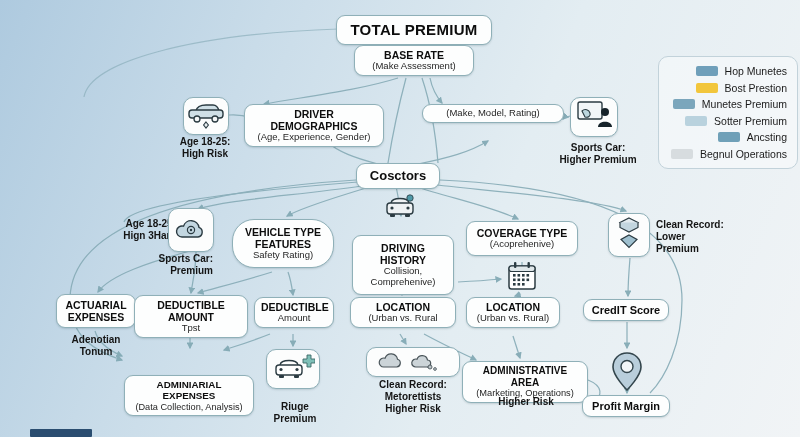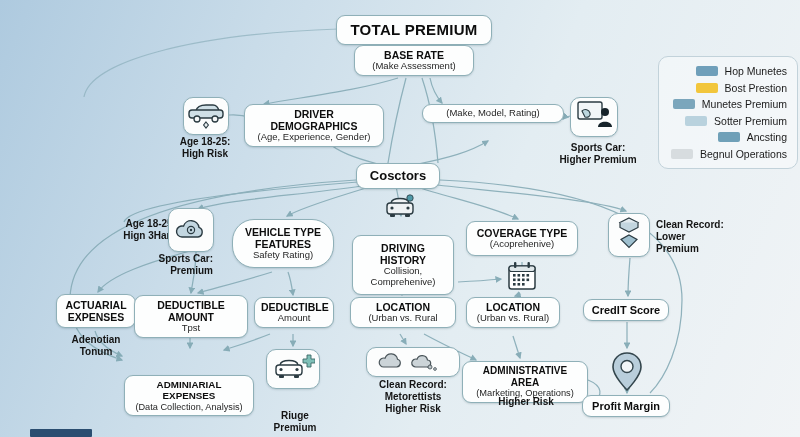--- a/index.html
+++ b/index.html
@@ -251,21 +251,21 @@
         <path d="M9,14 C10,8 26,8 27,14" fill="#ffffff" stroke="#2b3b42" stroke-width="1.4"></path>
         <rect x="5" y="14" width="26" height="10" rx="3" fill="#ffffff" stroke="#2b3b42" stroke-width="1.4"></rect>
         <rect x="8" y="24" width="5" height="3" rx="1" fill="#2b3b42"></rect>
         <rect x="23" y="24" width="5" height="3" rx="1" fill="#2b3b42"></rect>
         <circle cx="10" cy="18.5" r="1.6" fill="#2b3b42"></circle>
         <circle cx="26" cy="18.5" r="1.6" fill="#2b3b42"></circle>
         <path d="M36,4 h4 v4 h4 v4 h-4 v4 h-4 v-4 h-4 v-4 h4 z" fill="#7fc0b8" stroke="#3d6a66" stroke-width="0.9"></path>
       </svg>
     </span>
   </div>
-  <div class="cap" style="left:262px;top:410px;width:66px;">Riuge
+  <div class="cap" style="left:262px;top:401px;width:66px;">Riuge
 Premium</div>
 
   <div class="iconbox" style="left:366px;top:347px;width:94px;height:30px;">
     <span>
       <svg width="82" height="24" viewBox="0 0 82 24">
         <path d="M12,19 a4.5,4.5 0 1 1 1,-8.8 a6.5,6.5 0 0 1 12.5,1 a4,4 0 0 1 -0.8,7.8 z" fill="#ccd4d8" stroke="#4a555a" stroke-width="1.2"></path>
         <path d="M44,19 a4,4 0 1 1 1,-7.8 a5.5,5.5 0 0 1 10.5,0.8 a3.5,3.5 0 0 1 -0.7,7 z" fill="#ccd4d8" stroke="#4a555a" stroke-width="1.2"></path>
         <circle cx="58" cy="19" r="2" fill="#b9c2c6" stroke="#4a555a" stroke-width="0.9"></circle>
         <circle cx="63" cy="21" r="1.4" fill="#b9c2c6" stroke="#4a555a" stroke-width="0.8"></circle>
       </svg>

